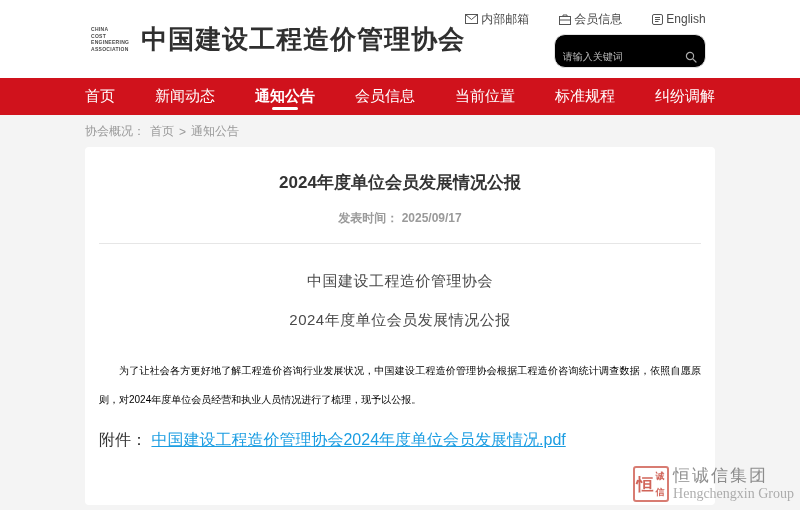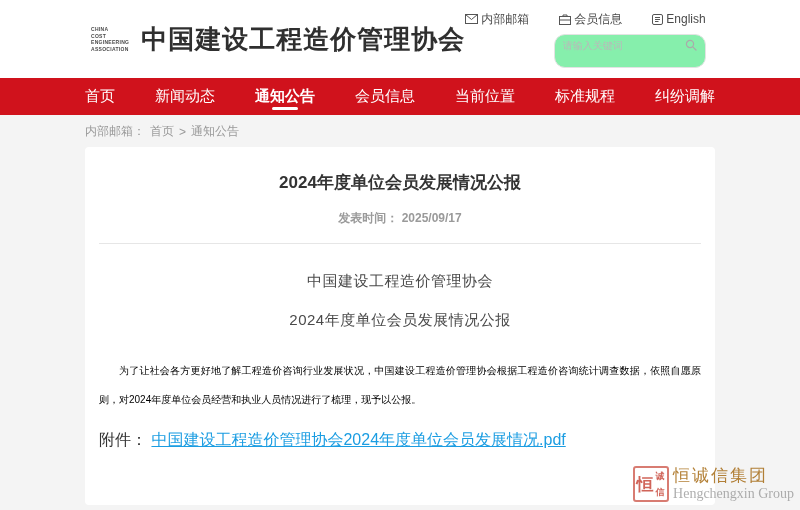--- a/index.html
+++ b/index.html
@@ -54,22 +54,22 @@
   .quick-link {
     display: flex; align-items: center; gap: 3px;
     font-size: 12px; color: #4a4a4a; text-decoration: none;
     cursor: pointer; white-space: nowrap;
   }
   .quick-link svg { display: block; }
   .search-box {
     width: 152px; height: 21px;
     border: 1px solid #e3e3e3;
     border-radius: 11px;
-    background: #86efac;
-    display: flex; align-items: flex-end;
+    background: #000000;
+    display: flex; align-items: flex-start;
     padding: 16px 8px;
   }
   .search-box input {
     flex: 1; border: 0; outline: 0;
     font-size: 10px; color: #666;
     min-width: 0; background: transparent;
     font-family: "Liberation Sans", sans-serif;
   }
   .search-box input::placeholder { color: #b9b9b9; }
   .search-icon-btn { cursor: pointer; display: flex; }
@@ -165,21 +165,21 @@
     font-family: "Liberation Serif", serif;
   }
   .seal-small {
     font-size: 9px; font-weight: 700;
     display: flex; align-items: center; justify-content: center;
     font-family: "Liberation Serif", serif;
   }
   .wm-text { display: flex; flex-direction: column; line-height: 1.15; }
   .wm-name {
     font-family: "Liberation Serif", "DejaVu Serif", serif;
-    font-size: 17px; color: #a16207; letter-spacing: 2px;
+    font-size: 17px; color: #737373; letter-spacing: 2px;
   }
   .wm-name-en {
     font-family: "Liberation Serif", "DejaVu Serif", serif;
     font-size: 14px; color: #9a9a9a;
   }
 </style>
 </head>
 <body>
 
 <header class="header">
@@ -238,21 +238,21 @@
     <a class="nav-item">新闻动态</a>
     <a class="nav-item active">通知公告</a>
     <a class="nav-item">会员信息</a>
     <a class="nav-item">当前位置</a>
     <a class="nav-item">标准规程</a>
     <a class="nav-item">纠纷调解</a>
   </div>
 </nav>
 
 <div class="breadcrumb">
-  <span>内部邮箱：</span>
+  <span>协会概况：</span>
   <a>首页</a>
   <span>&gt;</span>
   <span>通知公告</span>
 </div>
 
 <main class="card">
   <h1 class="article-title">2024年度单位会员发展情况公报</h1>
   <div class="publish-row">
     <span>发表时间：</span>
     <span>2025/09/17</span>

